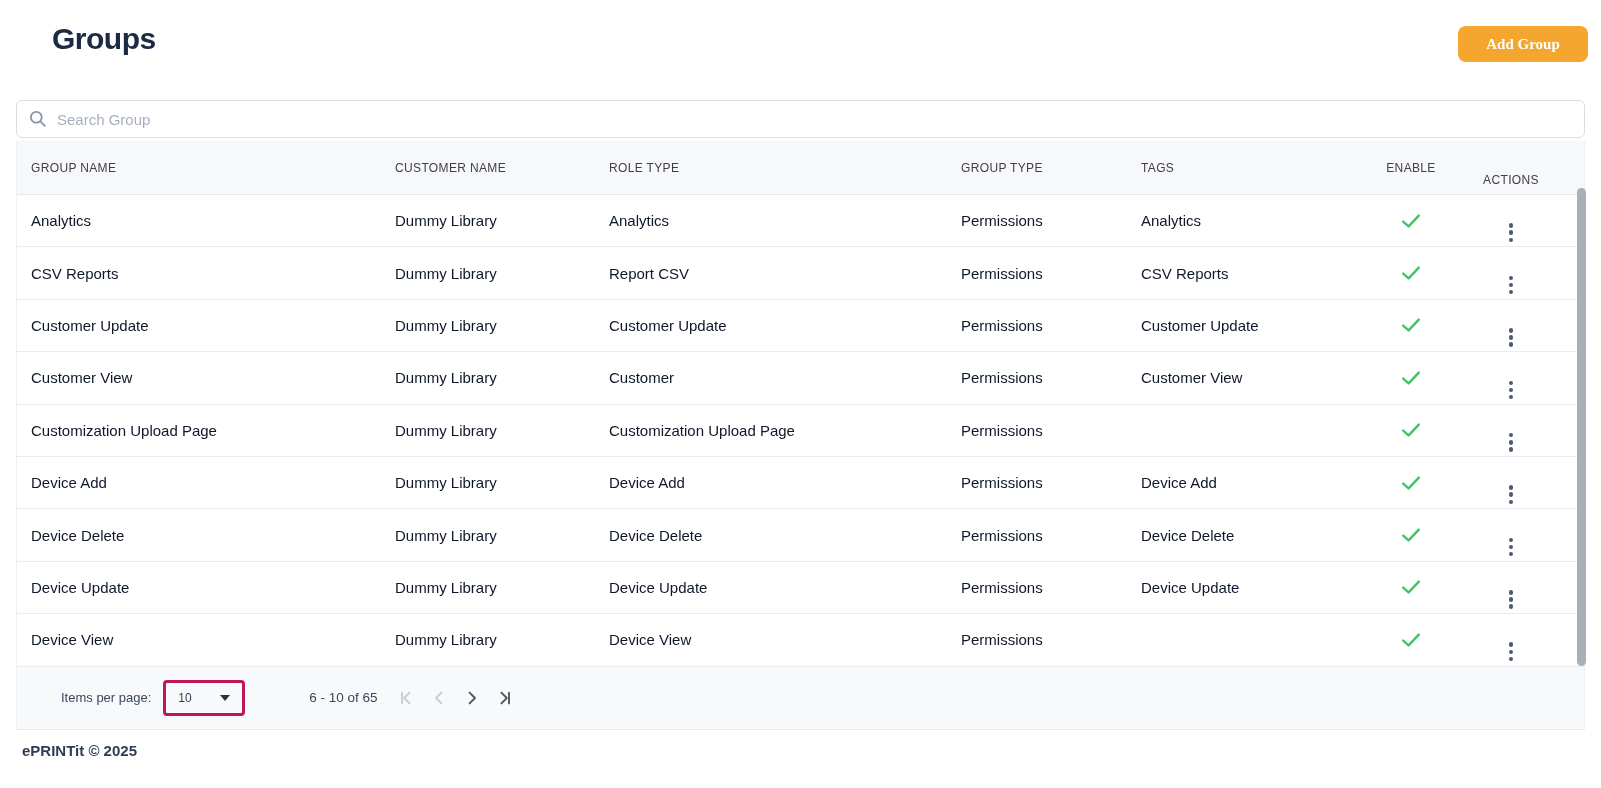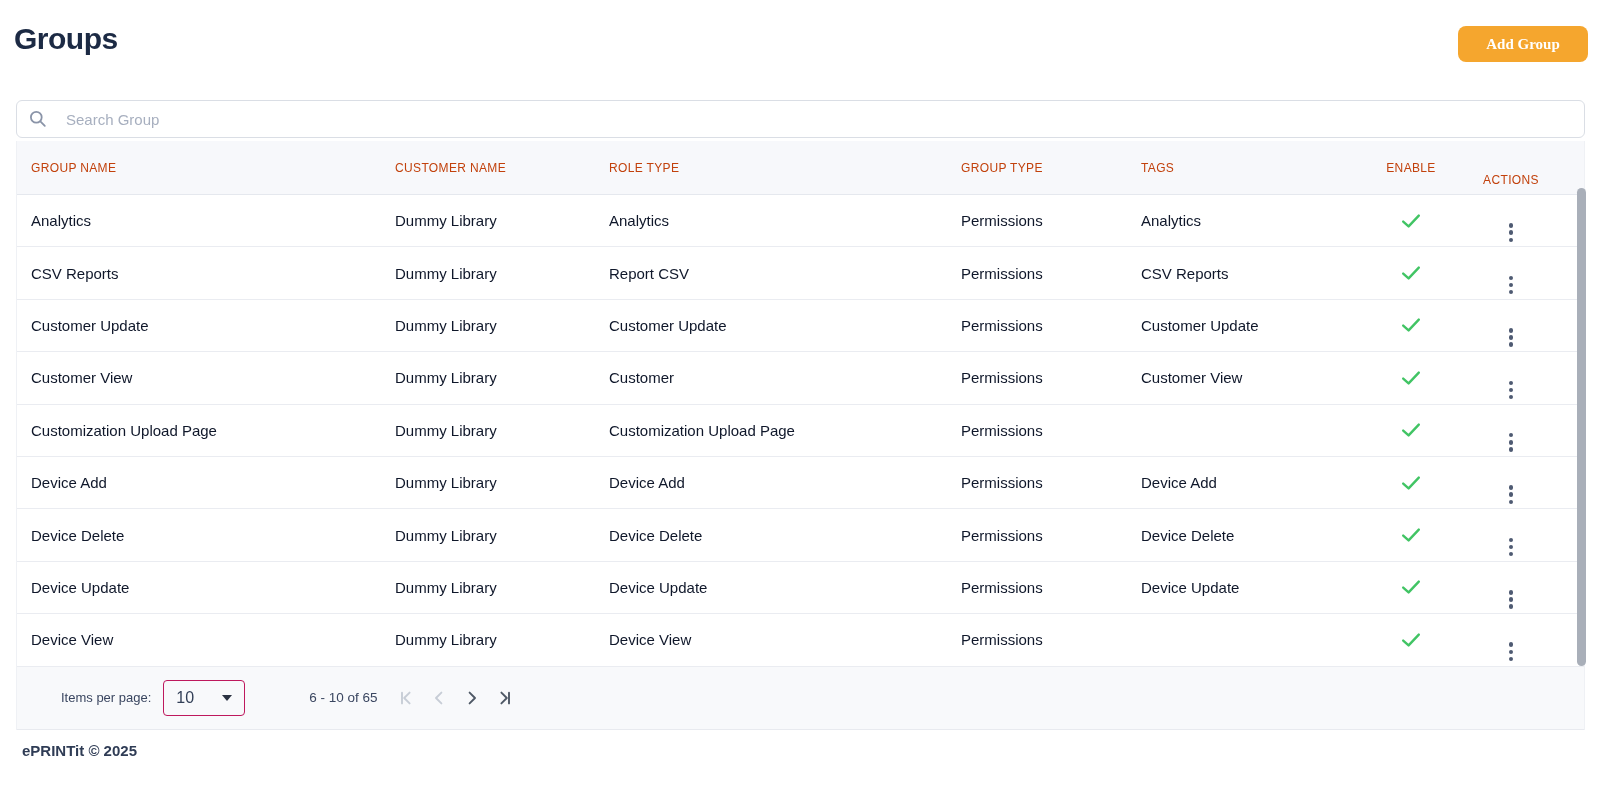--- a/index.html
+++ b/index.html
@@ -1,61 +1,61 @@
 <!DOCTYPE html>
 <html><head>
 <meta charset="utf-8">
 <style>
   * { margin:0; padding:0; box-sizing:border-box; }
   html,body { width:1601px; height:788px; background:#ffffff; overflow:hidden;
               font-family:"Liberation Sans", sans-serif; }
   .page { position:relative; width:1601px; height:788px; }
 
   
-  .topbar { position:relative; height:100px; }
+  .topbar { position:relative; height:100px;margin-left:38px; }
   .title { position:absolute; left:14px; top:22px; font-size:30px; font-weight:800;
            color:#1C2A44; letter-spacing:-0.5px; }
   .add-btn { position:absolute; right:13px; top:26px; width:130px; height:36px;
              background:#F5A62E; border:none; border-radius:8px; color:#fff;
              font-size:15px; font-weight:700; cursor:pointer;
              font-family:Liberation Serif, serif; }
 
   
   .content { margin:0 16px; width:1569px; }
   .search { height:38px; border:1px solid #DADEE5; border-radius:6px; background:#fff;
-            display:flex; align-items:center; padding:0 12px; gap:19px; margin-bottom:3px; }
+            display:flex; align-items:center; padding:0 12px; gap:10px; margin-bottom:3px; }
   .search svg { flex:0 0 auto; }
   .search input { border:none; outline:none; width:100%; font-size:15px; color:#3A4660;
                   font-family:"Liberation Sans", sans-serif; background:transparent; }
   .search input::placeholder { color:#A7AFBF; }
 
   .table-card { border-left:1px solid #EFF1F5; border-right:1px solid #EFF1F5; }
   .thead { display:flex; height:54px; align-items:center; background:#F7F8FB;
            border-bottom:1px solid #E5E8EE; }
-  .thead .cell { font-size:12px; color:#c2410c; letter-spacing:0.35px; font-weight:400; }
+  .thead .cell { font-size:12px; color:#404040; letter-spacing:0.35px; font-weight:400; }
   .cell { display:flex; align-items:center; overflow:hidden; white-space:nowrap; }
   .c1 { width:378px; padding-left:14px; }
   .c2 { width:214px; }
   .c3 { width:352px; }
   .c4 { width:180px; }
   .c5 { width:216px; }
   .c6 { width:108px; justify-content:center; }
   .c7 { width:92px;  justify-content:center;margin-top:24px; }
   .trow { display:flex; height:52.4px; align-items:center; background:#fff;
           border-bottom:1px solid #EAECF1; font-size:15px; color:#0f172a; }
   .dots { display:flex; flex-direction:column; align-items:center; cursor:pointer; padding:4px 8px; }
   .dots i { width:4.5px; height:4.5px; border-radius:50%; background:#4E5A72; margin:1.3px 0; }
 
   
   .pagination { height:63px; background:#F8F9FB; border-bottom:1px solid #E8EAEF;
                 display:flex; align-items:center; padding-left:44px;
                 font-size:13px; color:#3A4660; }
-  .ipp-select { margin-left:12px; width:82px; height:36px; border:1px solid #be185d;
+  .ipp-select { margin-left:12px; width:82px; height:36px; border:3px solid #be185d;
                 border-radius:4px; background:transparent; display:flex; align-items:center;
-                padding:0 12px; font-size:16px; color:#323F57; cursor:pointer; }
+                padding:0 12px; font-size:12px; color:#323F57; cursor:pointer; }
   .caret { margin-left:auto; width:0; height:0; border-left:5px solid transparent;
            border-right:5px solid transparent; border-top:6px solid #2B3242; }
   .range { margin-left:64px; font-size:13.5px; }
   .pagenav { display:flex; align-items:center; margin-left:16px; gap:9px; }
   .pagenav .nav { background:none; border:none; padding:3px; cursor:pointer; line-height:0; }
 
   
   .footer { margin:12px 0 0 6px; font-size:15px; font-weight:700; color:#2F3C55; }
 
   

